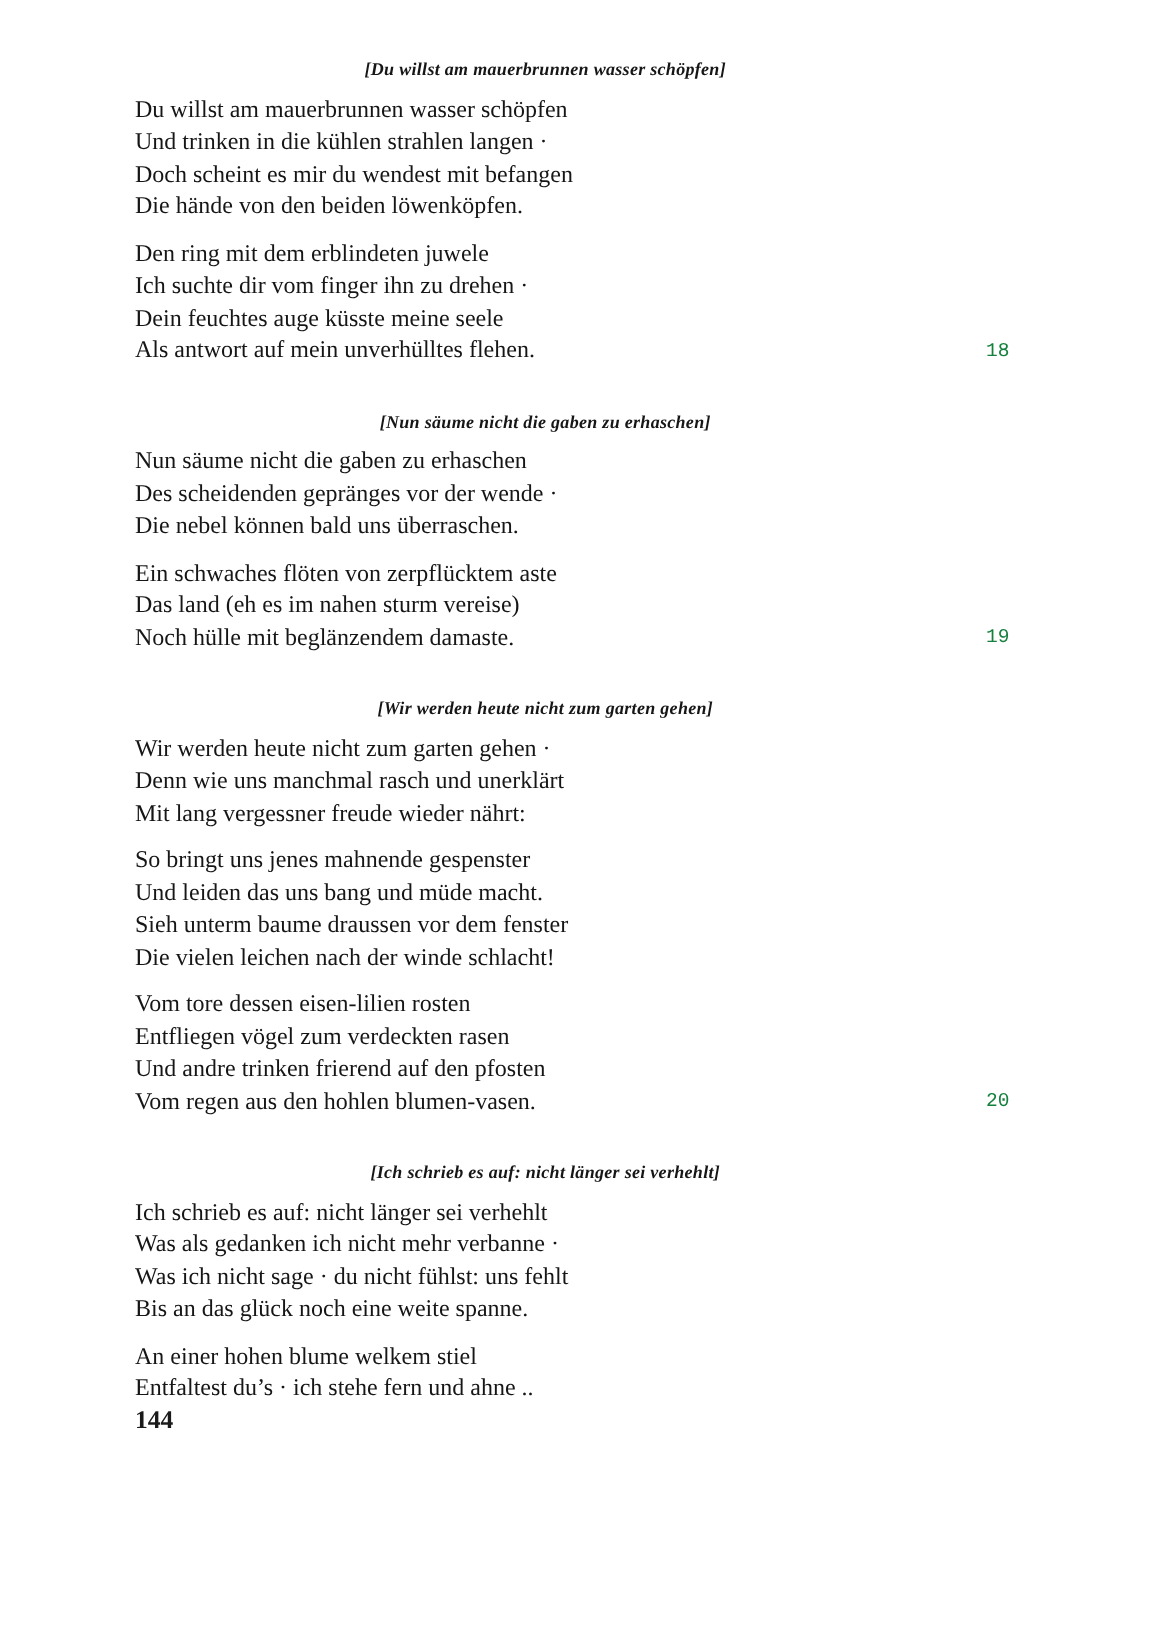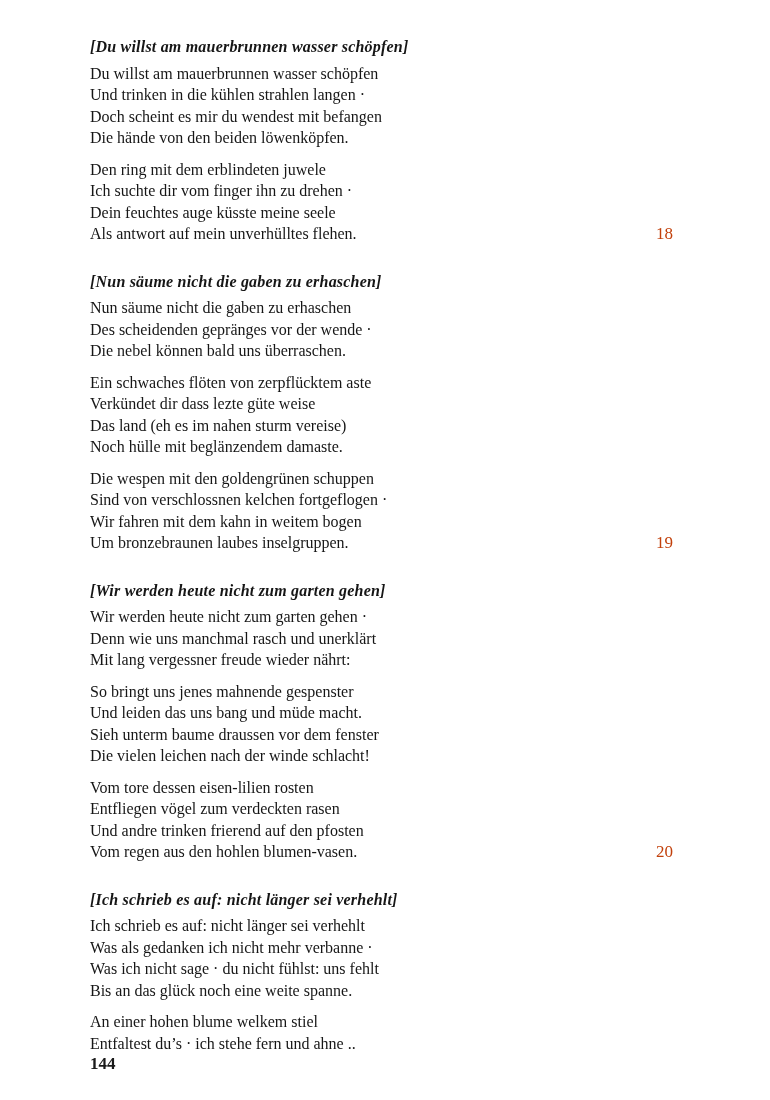--- a/index.html
+++ b/index.html
@@ -21,21 +21,22 @@
     left: 90px;
     top: 36px;
     width: 547px;
   }
   .poem {
     position: relative;
   }
   .poem-title {
     margin: 0 0 5px 0;
     padding: 0;
-    font-size: 16px;
+    text-align: center;
+    font-size: 12px;
     font-weight: bold;
     font-style: italic;
     line-height: 21.5px;
     letter-spacing: 0.2px;
   }
   .poem + .poem .poem-title {
     margin-top: 26px;
   }
   .stanza {
     margin: 0 0 10px 0;
@@ -47,23 +48,24 @@
     margin: 0;
     padding: 0;
     font-size: 16px;
     line-height: 21.5px;
     white-space: nowrap;
   }
   .margin-number {
     position: absolute;
     right: -36px;
     bottom: 4px;
-    font-size: 17px;
+    font-size: 13px;
     line-height: 15px;
-    color: #c2410c;
+    color: #15803d;
+    font-family: Liberation Mono, monospace;
   }
   .folio {
     margin-top: 2px;
     font-size: 17px;
     line-height: 16px;
     font-weight: 600;
     color: #1a1a1a;
   }
 </style>
 </head>
@@ -91,29 +93,22 @@
 
     <section class="poem">
       <h2 class="poem-title">[Nun säume nicht die gaben zu erhaschen]</h2>
       <div class="stanza">
         <p class="line">Nun säume nicht die gaben zu erhaschen</p>
         <p class="line">Des scheidenden gepränges vor der wende ·</p>
         <p class="line">Die nebel können bald uns überraschen.</p>
       </div>
       <div class="stanza">
         <p class="line">Ein schwaches flöten von zerpflücktem aste</p>
-        <p class="line">Verkündet dir dass lezte güte weise</p>
         <p class="line">Das land (eh es im nahen sturm vereise)</p>
         <p class="line">Noch hülle mit beglänzendem damaste.</p>
-      </div>
-      <div class="stanza">
-        <p class="line">Die wespen mit den goldengrünen schuppen</p>
-        <p class="line">Sind von verschlossnen kelchen fortgeflogen ·</p>
-        <p class="line">Wir fahren mit dem kahn in weitem bogen</p>
-        <p class="line">Um bronzebraunen laubes inselgruppen.</p>
       </div>
       <span class="margin-number">19</span>
     </section>
 
     <section class="poem">
       <h2 class="poem-title">[Wir werden heute nicht zum garten gehen]</h2>
       <div class="stanza">
         <p class="line">Wir werden heute nicht zum garten gehen ·</p>
         <p class="line">Denn wie uns manchmal rasch und unerklärt</p>
         <p class="line">Mit lang vergessner freude wieder nährt:</p>

